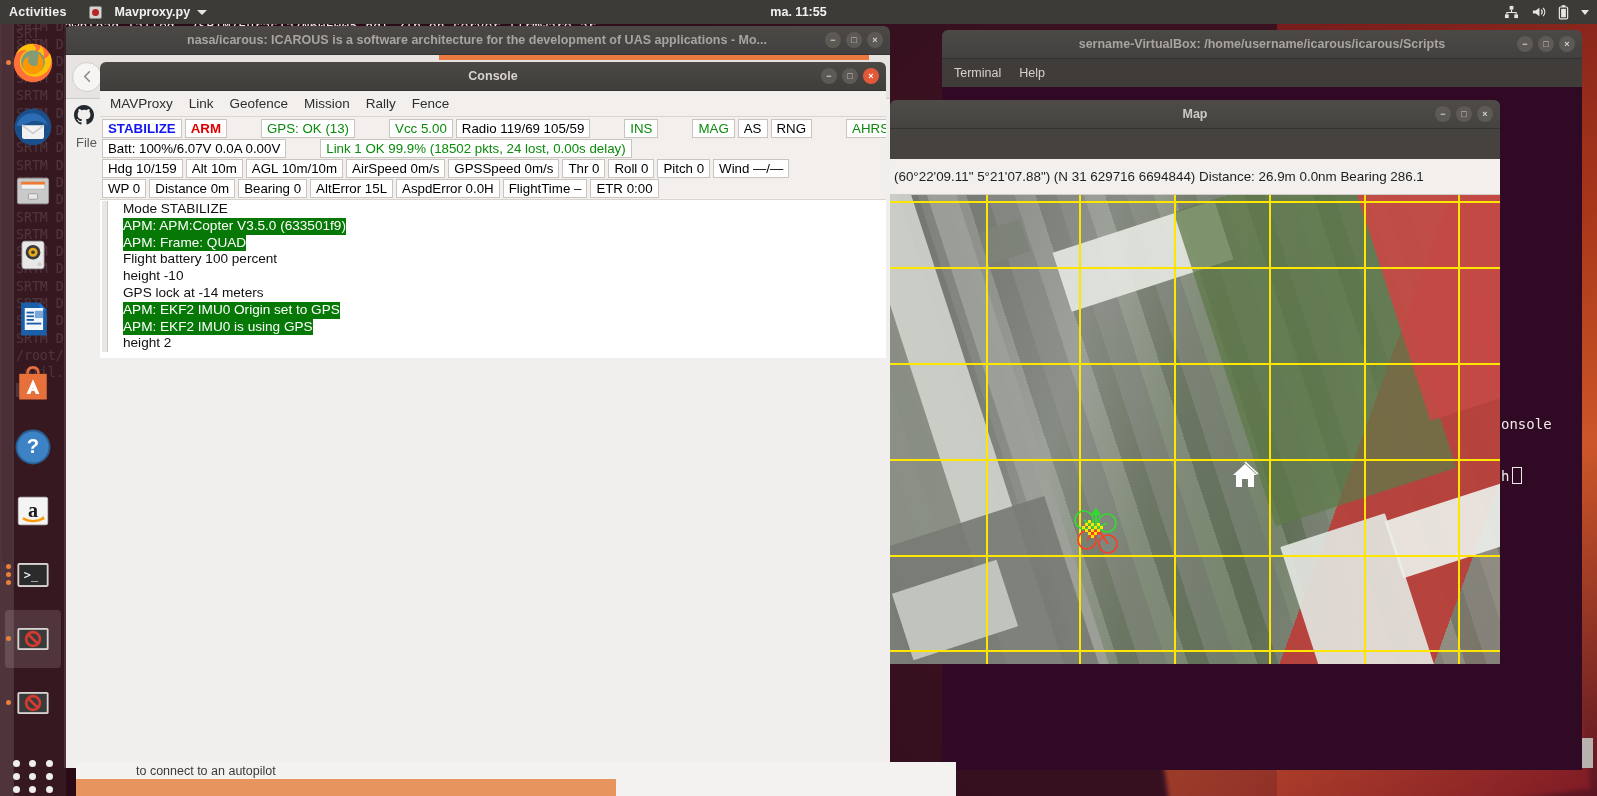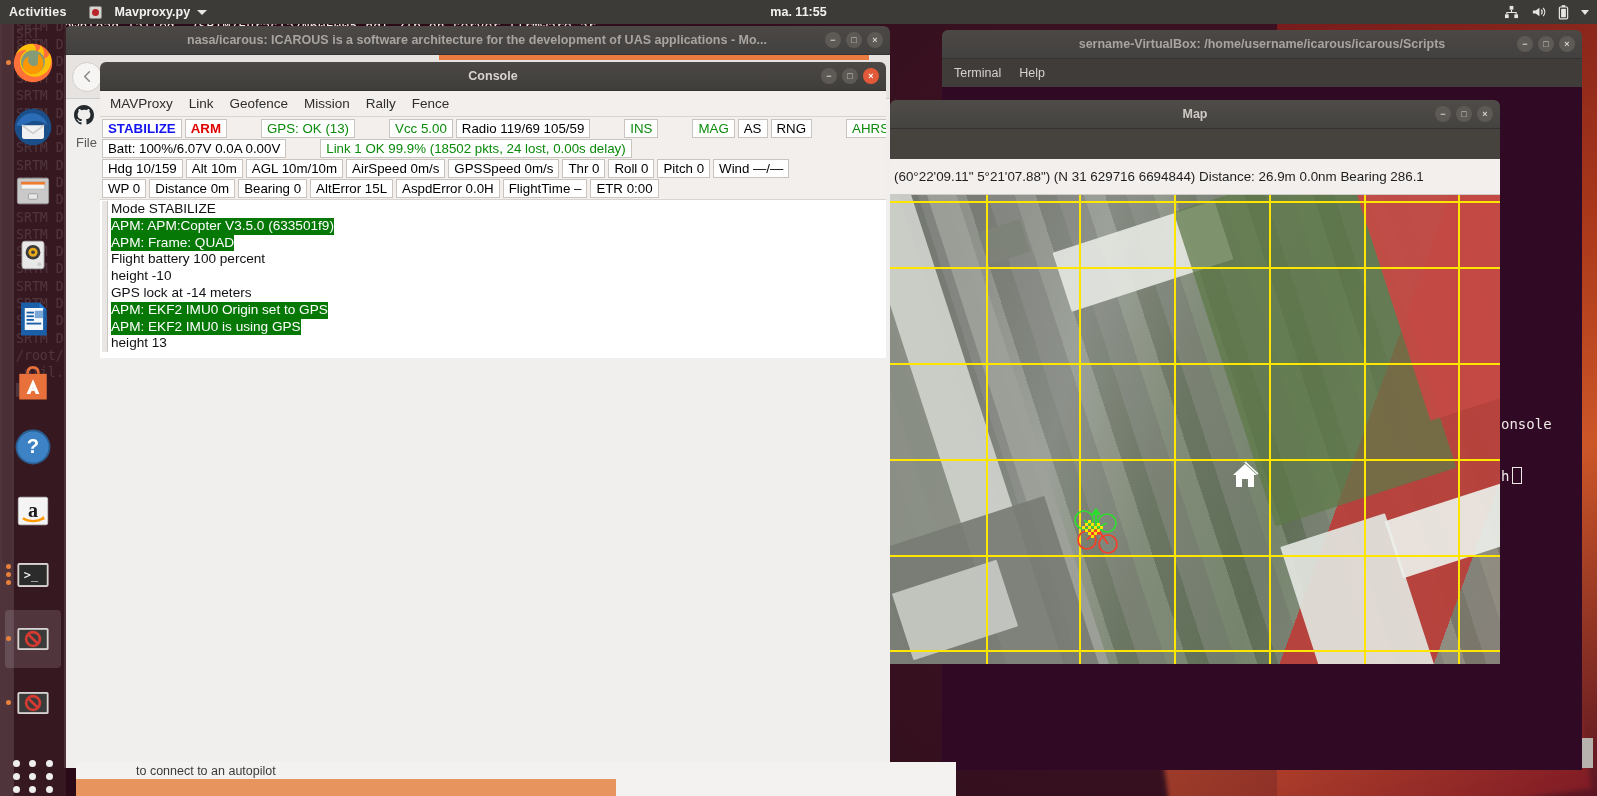--- a/index.html
+++ b/index.html
@@ -223,21 +223,21 @@
   .c-red    { color: #e00000; font-weight: bold; }
   .c-green  { color: #0a8a0a; margin-left: 31px; }
   .c-black  { color: #000000; }
   .c-grey   { color: #9a9a9a; }
   .console-log {
     background: #ffffff; height: 168px; overflow: hidden;
     border-top: 1px solid #d8d4d0;
     font-size: 13.6px; line-height: 16.8px; color: #111;
     padding-left: 2px; padding-top: 1px;
   }
-  .log-line { display: flex; }
+  .log-line { display: flex; gap: 12px; }
   .log-gutter {
     width: 6px; background: #e9e6e3; border-right: 1px solid #cac6c2;
     flex: 0 0 6px; margin-right: 3px;
   }
   .log-text { white-space: pre; }
   .log-hl { background: #067806; color: #ffffff; }
 
   
   #map-win { left: 890px; top: 100px; width: 610px; height: 564px; z-index: 300; }
   #map-win .titlebar { background: linear-gradient(#4f4c48,#454340); color: #cdc9c5; }
@@ -538,21 +538,21 @@
         <div class="log-line">
           <span class="log-gutter"></span>
           <span class="log-text log-hl" style="background: rgb(6, 120, 6);">APM: EKF2 IMU0 Origin set to GPS</span>
         </div>
         <div class="log-line">
           <span class="log-gutter"></span>
           <span class="log-text log-hl" style="background: rgb(6, 120, 6);">APM: EKF2 IMU0 is using GPS</span>
         </div>
         <div class="log-line">
           <span class="log-gutter"></span>
-          <span class="log-text">height 13</span>
+          <span class="log-text">height 2</span>
         </div>
         <div class="log-line">
           <span class="log-gutter"></span>
           <span class="log-text"></span>
         </div>
       </div>
   </div>
 
   <div class="win" id="map-win">
     <div class="titlebar">

